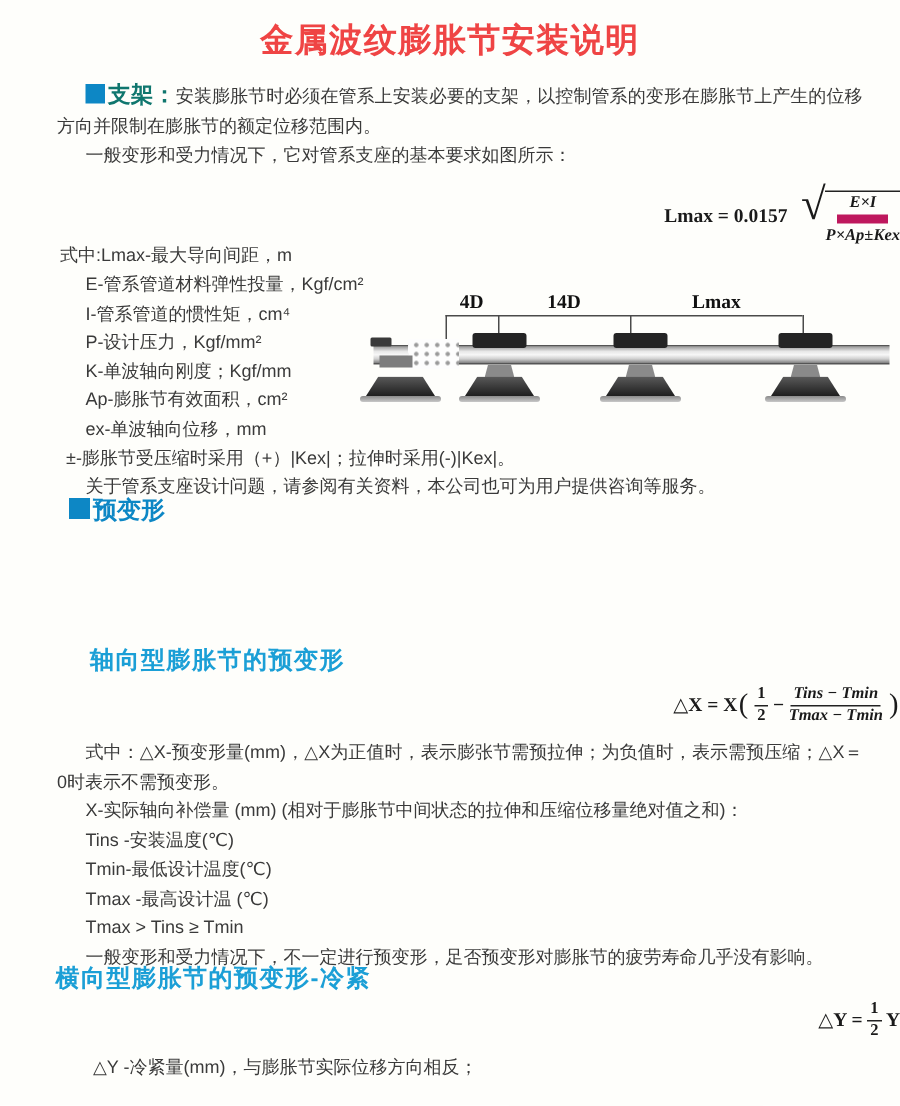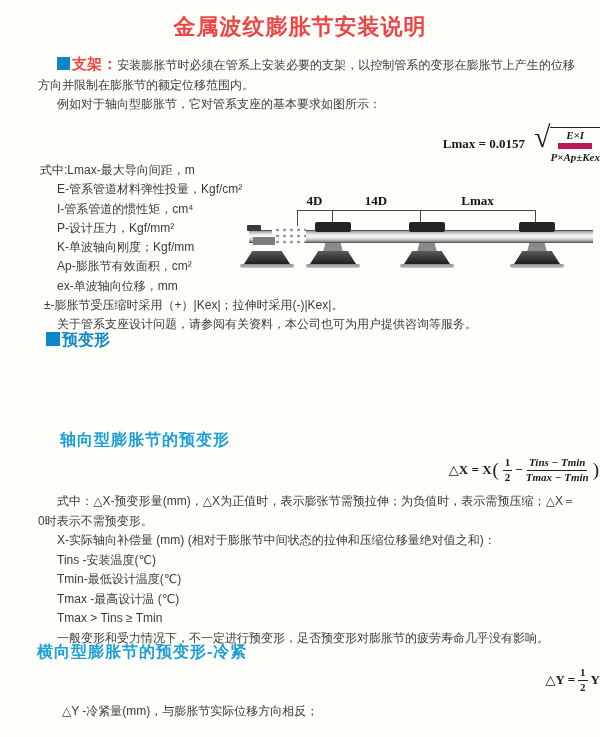--- a/index.html
+++ b/index.html
@@ -20,21 +20,21 @@
 
   
   .body-txt { font-size:12px; line-height:19.5px; text-align:justify; }
   .para1 { top:54px; left:38px; width:537px; }
   .indent { text-indent:19px; }
 
   .sq {
     display:inline-block; width:13px; height:13px; background:#0d87c5;
     margin-right:2px; vertical-align:-1px;
   }
-  .sec-head-inline { font-size:15px; font-weight:bold; color:#ef4444; }
+  .sec-head-inline { font-size:15px; font-weight:bold; color:#0f766e; }
   .sec-head {
     font-size:16px; font-weight:bold; color:#0d87c5;
   }
   .sub-head { font-size:16px; font-weight:bold; color:#1b9fd6; letter-spacing:1px; }
 
   
   .formula {
     left:0; width:600px; text-align:right;
     font-family:"Liberation Serif","DejaVu Serif",serif;
     font-size:13px; font-weight:bold; color:#1a1a1a;
@@ -94,21 +94,21 @@
 </style>
 </head>
 <body>
 
 <div class="page">
 
   <div class="abs title">金属波纹膨胀节安装说明</div>
 
   <div class="abs para1 body-txt">
     <p><span style="text-indent:19px; display:inline-block; width:19px;"></span><span class="sq"></span><span class="sec-head-inline">支架：</span><span>安装膨胀节时必须在管系上安装必要的支架，以控制管系的变形在膨胀节上产生的位移方向并限制在膨胀节的额定位移范围内。</span></p>
-    <p class="indent">例如对于轴向型膨胀节，它对管系支座的基本要求如图所示：</p>
+    <p class="indent">一般变形和受力情况下，它对管系支座的基本要求如图所示：</p>
   </div>
 
   <div class="abs formula" style="top:124px;">
     <span class="f-row">
       <span>Lmax = 0.0157</span>
       <span class="radical">
         <span class="rad-sign">√</span>
         <span class="rad-body">
           <span class="top">E×I</span>
           <span class="bot">P×Ap±Kex</span>

